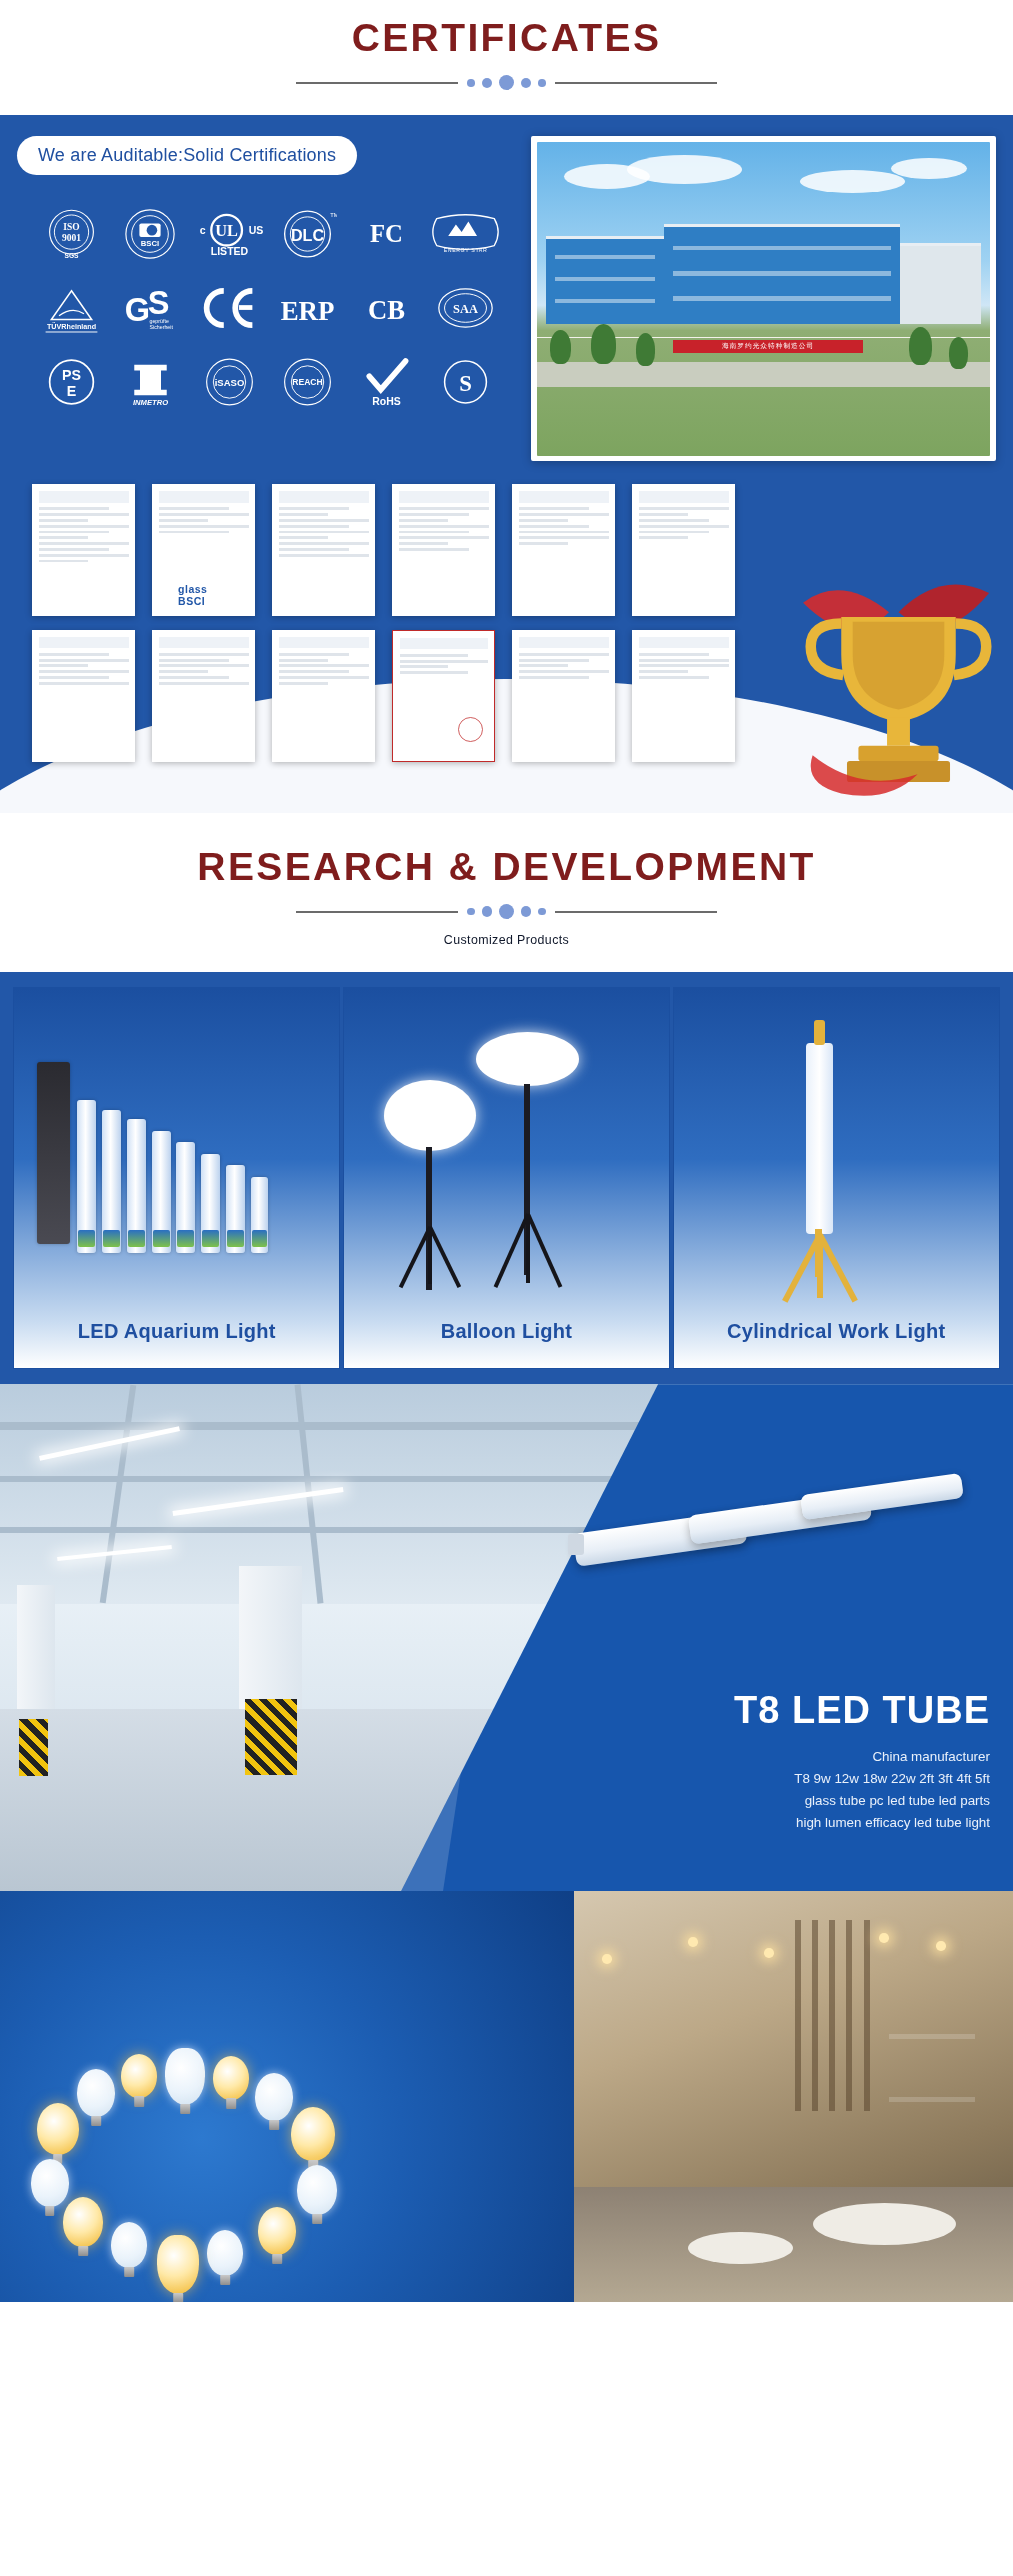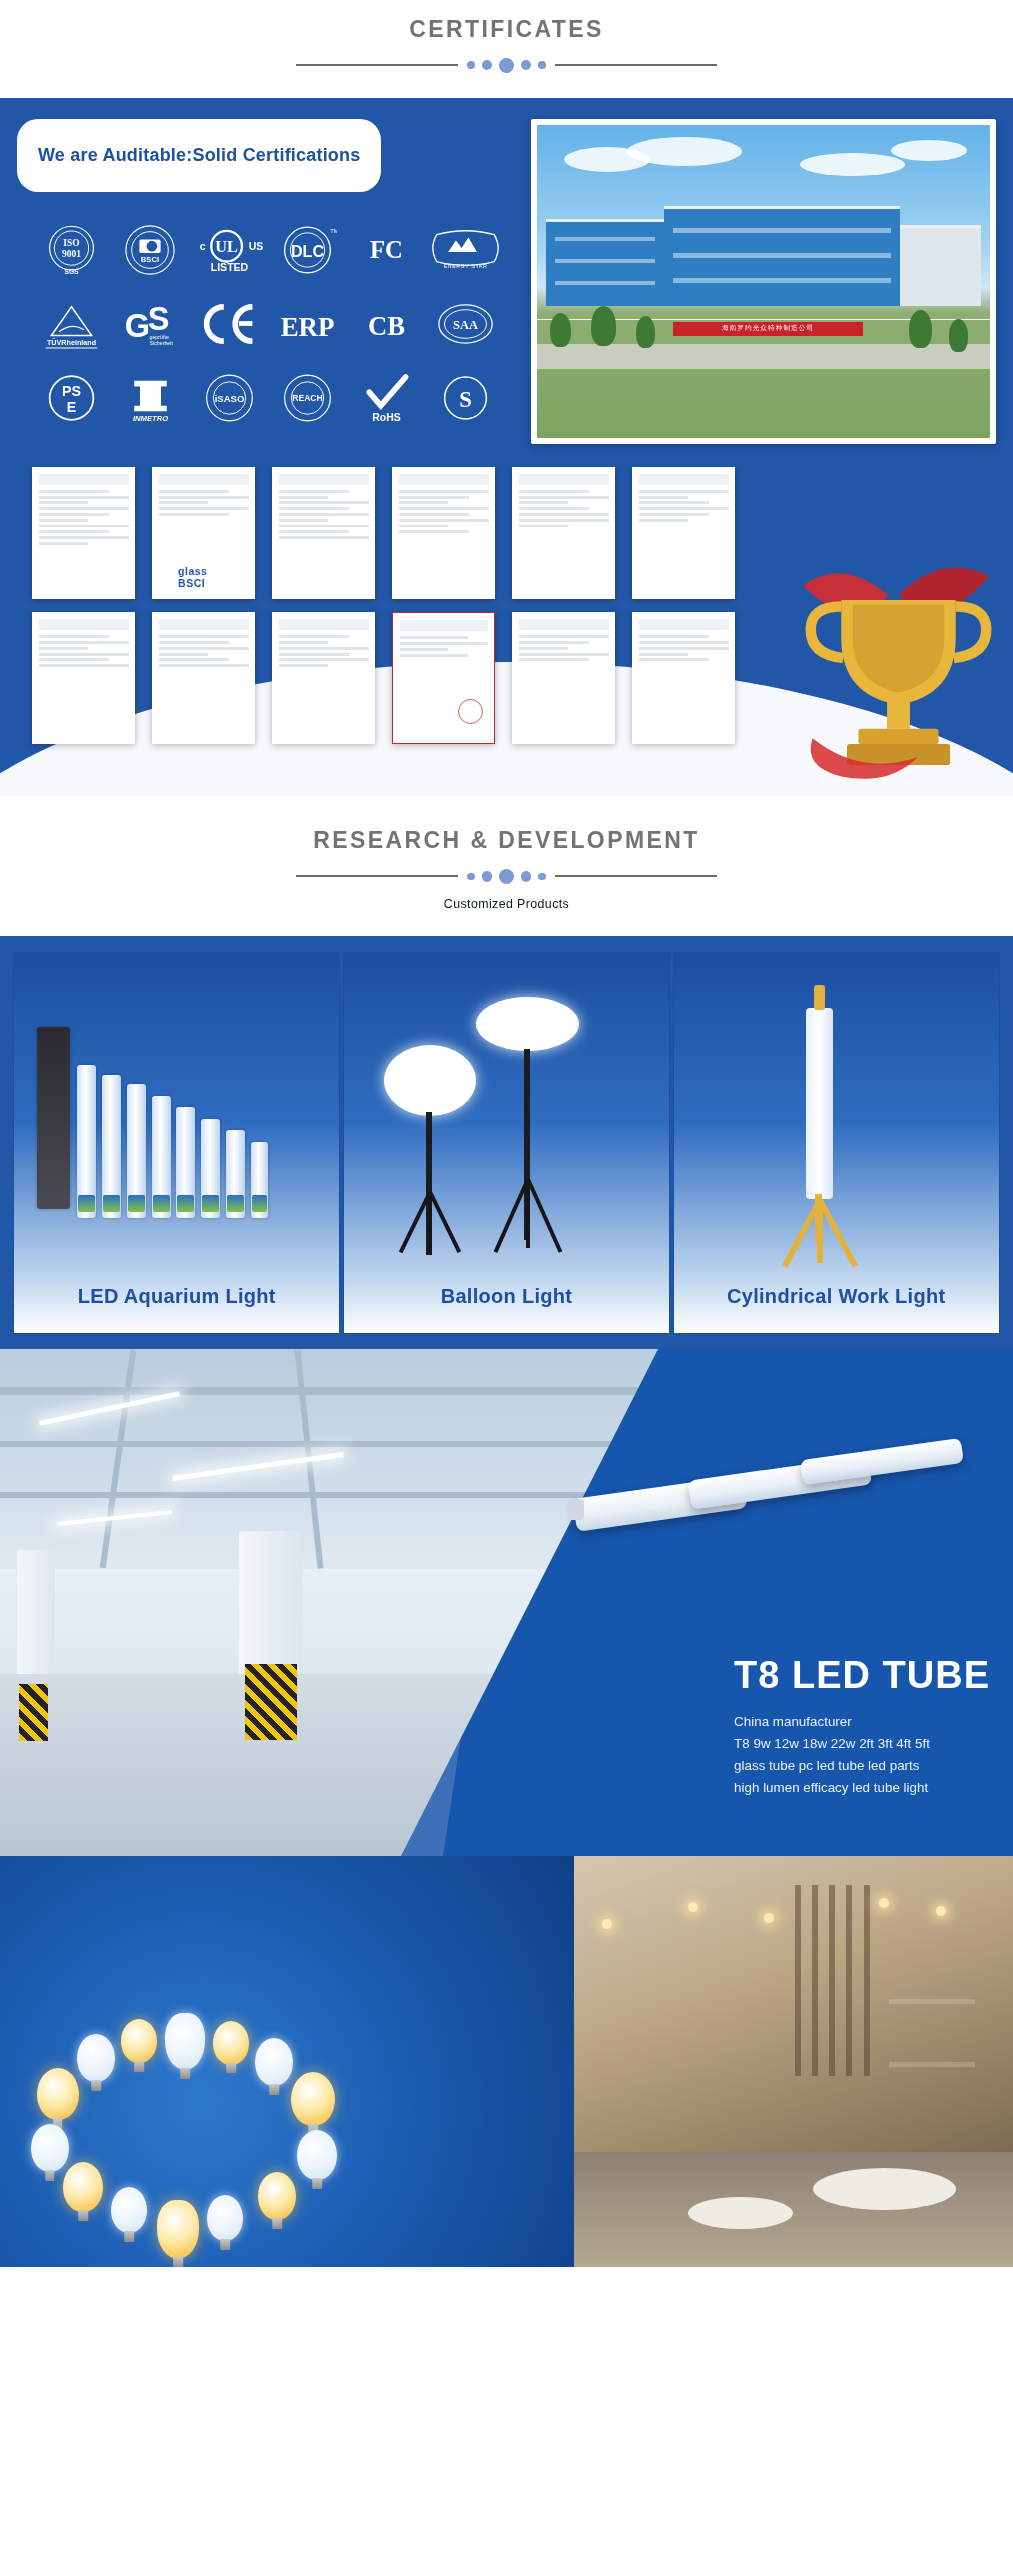--- a/index.html
+++ b/index.html
@@ -8,22 +8,22 @@
     font-family: "Liberation Sans", sans-serif;
     background: #ffffff;
     color: #333;
     -webkit-font-smoothing: antialiased;
   }
   .page { width: 1013px; position: relative; overflow: hidden; }
 
   
   .sec-head { width: 100%; text-align: center; }
   .sec-title {
-    font-size: 23px; font-weight: bold; letter-spacing: 2.4px;
-    color: #737373; line-height: 1.1;
+    font-size: 39px; font-weight: bold; letter-spacing: 2.4px;
+    color: #7f1d1d; line-height: 1.1;
   }
   .sec-deco { display:flex; align-items:center; justify-content:center; gap:9.6px; margin-top:15.3px; }
   .sec-line { width: 162px; height: 1.9px; background: #6b6b6b; }
   .sec-dots { display:flex; align-items:center; gap:6.7px; }
   .sec-dots i { display:block; border-radius:50%; background:#7d9ad6; }
   .d1 { width:7.6px;height:7.6px; } .d2 { width:10.5px;height:10.5px; }
   .d3 { width:15.3px;height:15.3px; } .d4 { width:10.5px;height:10.5px; } .d5 { width:7.6px;height:7.6px; }
   .sec-sub { margin-top: 13.4px; font-size: 12.4px; color:#0f172a; letter-spacing:0.4px; }
 
   
@@ -35,22 +35,22 @@
     overflow: hidden;
   }
   .cert-band::after{
     content:""; position:absolute; left:-10%; bottom:-115px; width:120%; height:249px;
     background:#fff; border-radius:50% 50% 0 0 / 100% 100% 0 0;
     opacity:.96;
   }
   .cert-top { display:flex; gap:17px; position:relative; z-index:3; }
   .cert-left { width: 497px; }
   .pill {
-    display:inline-block; background:#fff; color:#1f4fa0; font-weight:bold;
-    font-size:18px; padding:26px 21px; border-radius:21px; letter-spacing:0.2px;
+    display:inline-block; background:#fff; color:#1f4fa0; font-weight:normal;
+    font-size:18px; padding:9px 21px; border-radius:21px; letter-spacing:0.2px;
   }
   .badge-rows { margin-top: 21px; }
   .badge-row { display:flex; align-items:center; justify-content:space-between; padding: 9.6px 9.6px 9.6px 15.3px; }
   .bdg { color:#fff; display:flex; flex-direction:column; align-items:center; justify-content:center;
          width: 88px; height: 55px; }
   .bdg svg { display:block; }
 
   .cert-photo {
     flex:1; background:#fff; padding:5.7px; border-radius:1.9px;
     box-shadow: 0 1.9px 9.6px rgba(0,0,0,.25);
@@ -123,21 +123,21 @@
   .t8-hazard{ position:absolute; background:repeating-linear-gradient(45deg,#f2c40f 0 5.7px,#222 5.7px 11.5px); }
   .t8-blue {
     position:absolute; right:0; top:0; bottom:0; width:612px; background:#1756ad;
     clip-path: polygon(42% 0, 100% 0, 100% 100%, 0% 100%);
   }
   .t8-blue::before{
     content:""; position:absolute; left:0; top:0; bottom:0; width:191px;
     background:#ffffff; opacity:.16;
     clip-path: polygon(40% 0, 62% 0, 22% 100%, 0% 100%);
   }
-  .t8-txt { position:absolute; right:23px; bottom:57px; color:#fff; z-index:5; }
+  .t8-txt { position:absolute; right:23px; bottom:57px; text-align:right; color:#fff; z-index:5; }
   .t8-title { font-size:38px; font-weight:bold; letter-spacing:1px; }
   .t8-lines { margin-top:13.4px; font-size:13.4px; line-height:1.65; color:#eaf1fb; }
   .t8-tubes { position:absolute; right:38px; top:100px; width:401px; height:153px; z-index:6; }
   .t8tube { position:absolute; border-radius:7.6px;
             background:linear-gradient(180deg,#ffffff,#e7eef6 60%,#c9d7e6); box-shadow:0 3.8px 9.6px rgba(0,0,0,.3); }
   .t8cap { position:absolute; background:#cfd8e2; border-radius:2.9px; }
 
   
   .fil { position:relative; height:411px; overflow:hidden; background:#1b5bb0; }
   .fil-left { position:absolute; left:0; top:0; bottom:0; width:574px;

